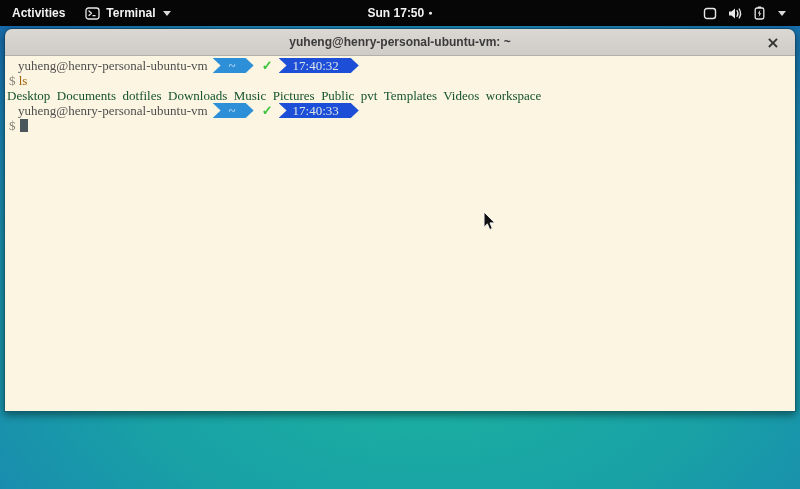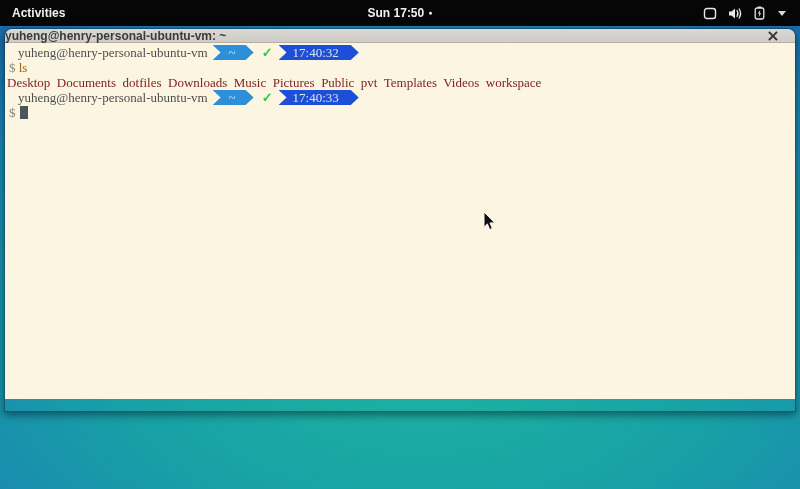--- a/index.html
+++ b/index.html
@@ -37,24 +37,24 @@
 
   
   .window {
     position:absolute; left:4px; top:28px; width:792px; height:384px;
     border-radius:8px 8px 0 0;
     box-shadow:0 3px 9px rgba(0,0,0,0.45);
     overflow:hidden;
     border:1px solid rgba(0,0,0,0.35);
   }
   .titlebar {
-    height:14px;
+    height:27px;
     background:linear-gradient(#dbd7d3, #cfcbc6);
     border-bottom:1px solid #b3afa9;
-    display:flex; align-items:center; justify-content:flex-start;
+    display:flex; align-items:center; justify-content:center;
     position:relative;
     font-size:12px; font-weight:bold; color:#3b3b3b;
   }
   .close-btn {
     position:absolute; right:10px; top:0; height:100%; width:24px;
     display:flex; align-items:center; justify-content:center;
     font-size:16px; font-weight:bold; color:#333; cursor:pointer;
     font-family:"DejaVu Sans", sans-serif;
   }
 
@@ -73,34 +73,45 @@
     display:inline-flex; align-items:center; justify-content:center;
     height:15px; margin-left:5px;
     clip-path:polygon(0 0, calc(100% - 8px) 0, 100% 50%, calc(100% - 8px) 100%, 0 100%, 8px 50%);
   }
   .banner-cwd  { background:#2e8fd9; color:#d9eefb; padding:0 18px 0 16px; }
   .banner-time { background:#1d4ed8; color:#dde6e6; padding:0 20px 0 14px; margin-left:6px; }
   .check { color:#3cc43c; margin-left:8px; font-weight:bold; }
 
   .dollar { color:#87857a; }
   .cmd { color:#a16207; }
-  .listing { color:#7f1d1d; }
+  .listing { color:#14532d; }
   .cursor-block {
     display:inline-block; width:8px; height:13px; background:#4b565c; margin-left:1px;
   }
 
   
   .pointer { position:absolute; left:483px; top:211px; }
 </style>
 </head>
 <body>
 
 <div class="topbar">
   <div class="activities">Activities</div>
 
+  <div class="appmenu">
+    <span>
+      <svg width="15" height="13" viewBox="0 0 15 13">
+        <rect x="1" y="1" width="13" height="11" rx="2.5" fill="none" stroke="#e8e8e8" stroke-width="1.3"></rect>
+        <path d="M4 4 L6.5 6.2 L4 8.4" fill="none" stroke="#e8e8e8" stroke-width="1.3" stroke-linecap="round" stroke-linejoin="round"></path>
+        <rect x="7.5" y="8" width="3" height="1.3" fill="#e8e8e8"></rect>
+      </svg>
+    </span>
+    <span>Terminal</span>
+    <span class="caret-down"></span>
+  </div>
 
   <div class="clock-wrap">
     <span>Sun 17:50</span>
     <span class="noti-dot">●</span>
   </div>
 
   <div class="tray">
     <span>
       <svg width="14" height="13" viewBox="0 0 14 13">
         <rect x="1.5" y="1.5" width="11" height="10" rx="2.5" fill="none" stroke="#e8e8e8" stroke-width="1.4"></rect>

